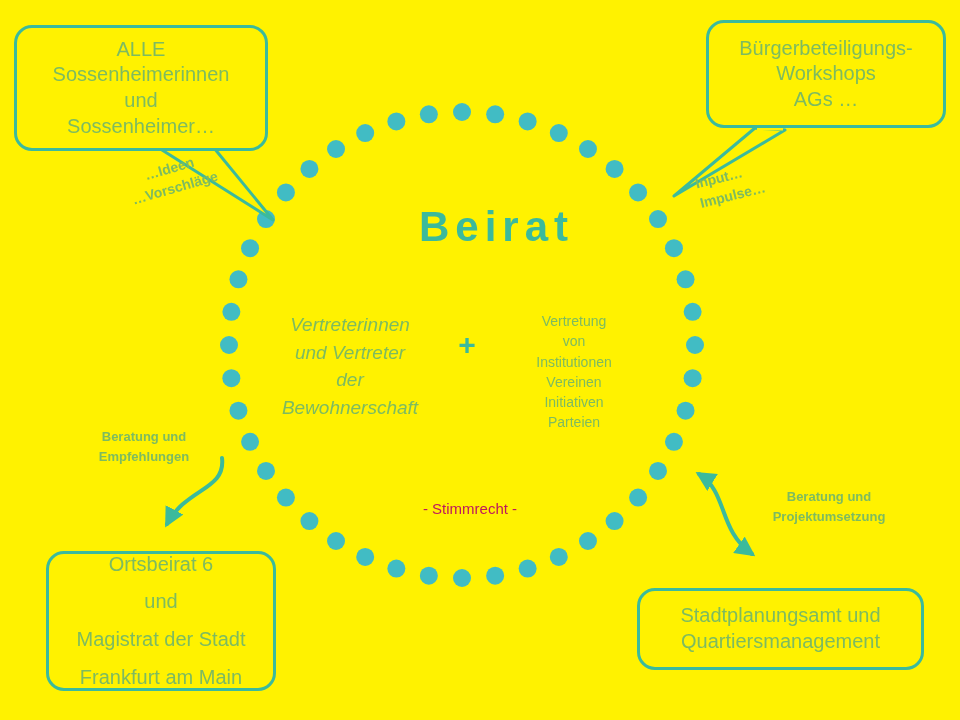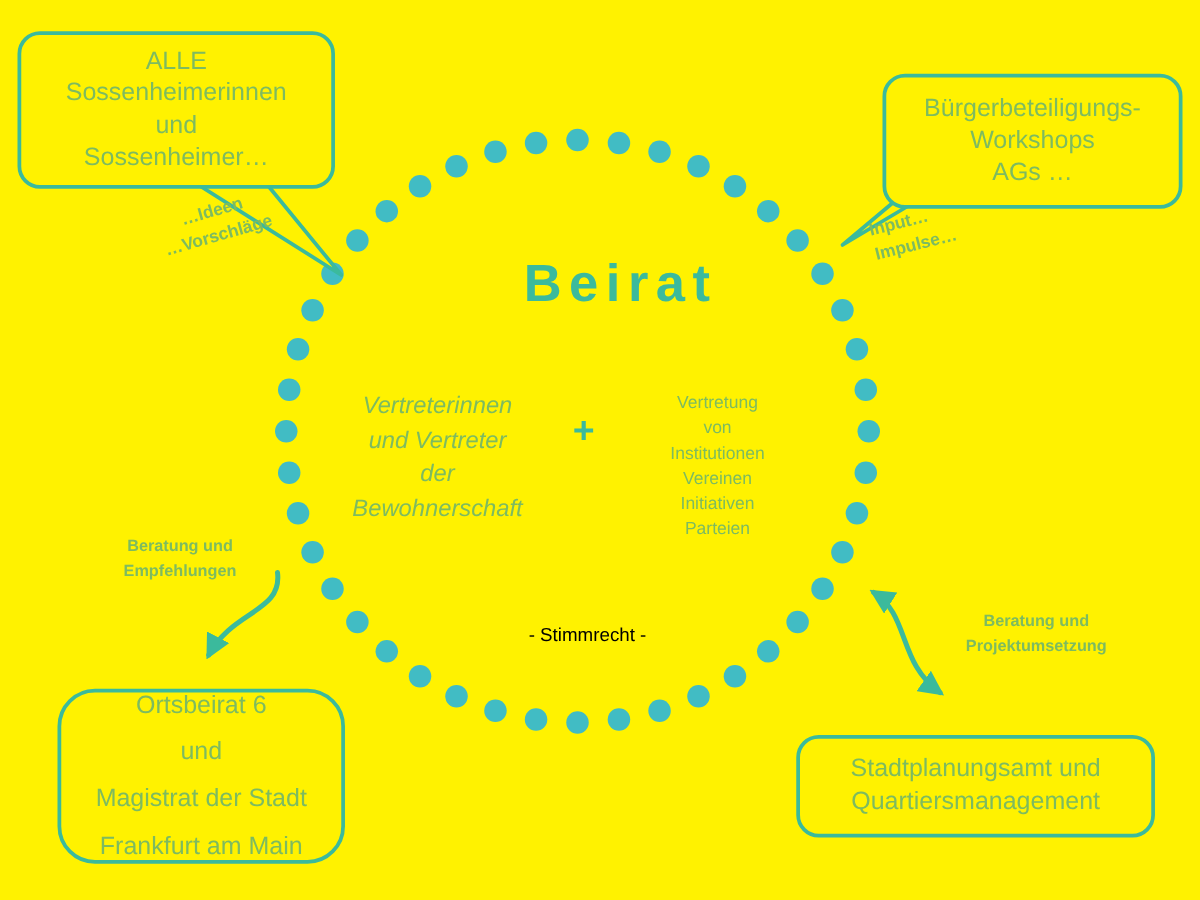--- a/index.html
+++ b/index.html
@@ -48,27 +48,26 @@
     left: 14px; top: 25px;
     width: 254px; height: 126px;
     font-size: 20px;
     border-radius: 18px;
   }
   #bubble-workshops {
     left: 706px; top: 20px;
     width: 240px; height: 108px;
     font-size: 20px;
     border-radius: 18px;
-    margin-top: 39px;
   }
   #box-ortsbeirat {
     left: 46px; top: 551px;
     width: 230px; height: 140px;
     font-size: 20px;
-    border-radius: 30px;
+    border-radius: 18px;
     gap: 12px;
   }
   #box-stadtplanung {
     left: 637px; top: 588px;
     width: 287px; height: 82px;
     font-size: 20px;
     border-radius: 18px;
   }
 
   
@@ -113,21 +112,21 @@
     font-size: 30px;
     font-weight: bold;
     color: #3BBA9C;
   }
   #stimmrecht {
     position: absolute;
     left: 350px; top: 500px;
     width: 240px;
     text-align: center;
     font-size: 15px;
-    color: #000000;
+    color: #be185d;
   }
 
   
   .rot-label {
     position: absolute;
     font-size: 14px;
     font-weight: bold;
     color: #7DBB60;
     line-height: 1.45;
     white-space: nowrap;

